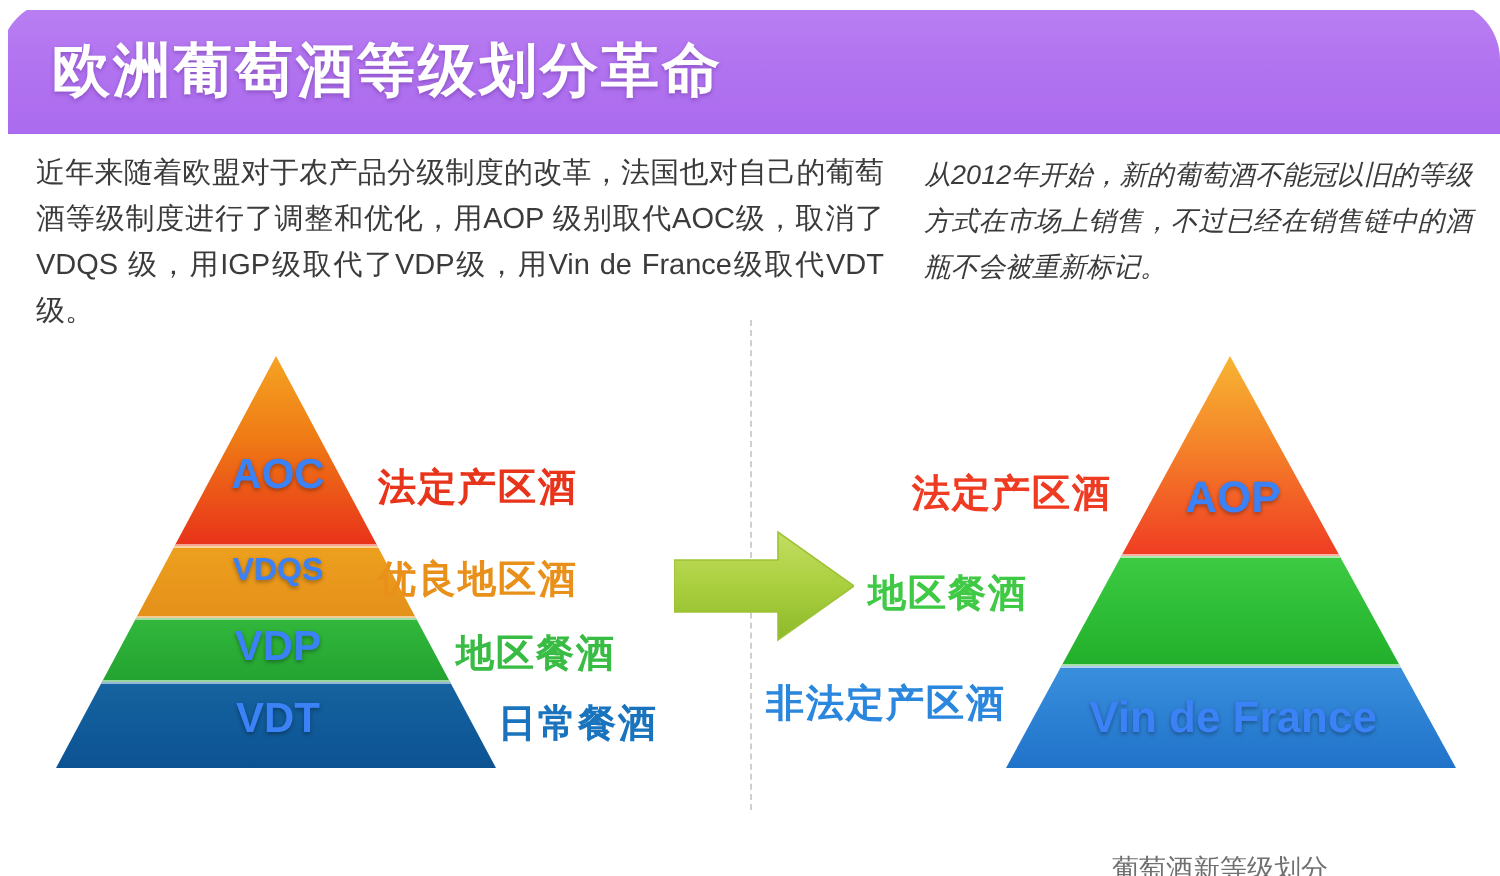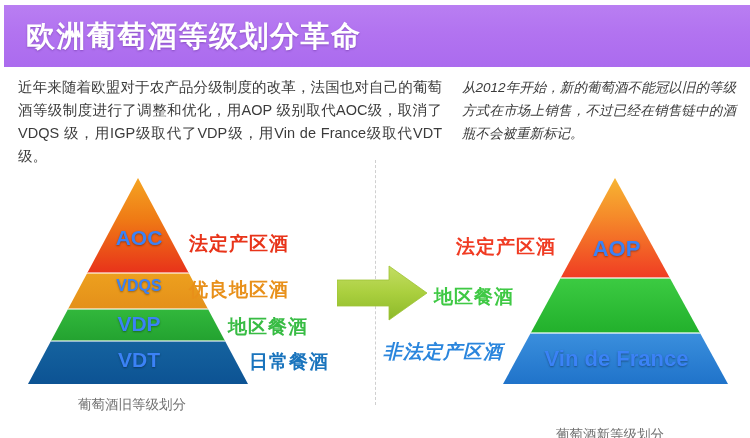--- a/index.html
+++ b/index.html
@@ -7,20 +7,21 @@
     padding: 0;
     background: #ffffff;
   }
   #page {
     position: relative;
     width: 750px;
     height: 438px;
     background: #ffffff;
     overflow: hidden;
     font-family: "Liberation Sans", "DejaVu Sans", sans-serif;
+    border-radius: 30px;
   }
 
   
   .header-bar {
     position: absolute;
     left: 4px;
     top: 5px;
     width: 746px;
     height: 62px;
     background: linear-gradient(180deg, #b97ef2 0%, #b273f0 45%, #ab6bee 100%);
@@ -171,21 +172,20 @@
     <div class="band-label" style="left:0; top:101px; width:222px; font-size:16px;">VDQS</div>
     <div class="band-label" style="left:0; top:136px; width:222px; font-size:21px;">VDP</div>
     <div class="band-label" style="left:0; top:172px; width:222px; font-size:21px;">VDT</div>
   </div>
 
   <div class="side-label" style="left:189px; top:231px; color:#e8341a;">法定产区酒</div>
   <div class="side-label" style="left:189px; top:277px; color:#e8901a;">优良地区酒</div>
   <div class="side-label" style="left:228px; top:314px; color:#38bc44;">地区餐酒</div>
   <div class="side-label" style="left:249px; top:349px; color:#1a74bd;">日常餐酒</div>
 
-  <div class="caption cap-left">葡萄酒旧等级划分</div>
 
   <div class="arrow">
     <svg width="90" height="58" viewBox="0 0 90 58" xmlns="http://www.w3.org/2000/svg">
       <defs>
         <linearGradient id="gArrow" x1="0" y1="0" x2="0" y2="1">
           <stop offset="0%" stop-color="#c3dd63"></stop>
           <stop offset="50%" stop-color="#aacf3e"></stop>
           <stop offset="100%" stop-color="#8cb92a"></stop>
         </linearGradient>
       </defs>
@@ -223,17 +223,17 @@
         <rect x="0" y="156" width="227" height="2" fill="#ffffff"></rect>
       </g>
     </svg>
 
     <div class="band-label" style="left:0; top:60px; width:227px; font-size:22px;">AOP</div>
     <div class="band-label" style="left:0; top:170px; width:227px; font-size:22px;">Vin de France</div>
   </div>
 
   <div class="side-label" style="left:456px; top:234px; color:#f03b23;">法定产区酒</div>
   <div class="side-label" style="left:434px; top:284px; color:#3fc944;">地区餐酒</div>
-  <div class="side-label" style="left:383px; top:339px; color:#2b86dd;font-style:italic;">非法定产区酒</div>
+  <div class="side-label" style="left:383px; top:339px; color:#2b86dd;">非法定产区酒</div>
 
   <div class="caption cap-right">葡萄酒新等级划分</div>
 
 </div>
 
 </body></html>

